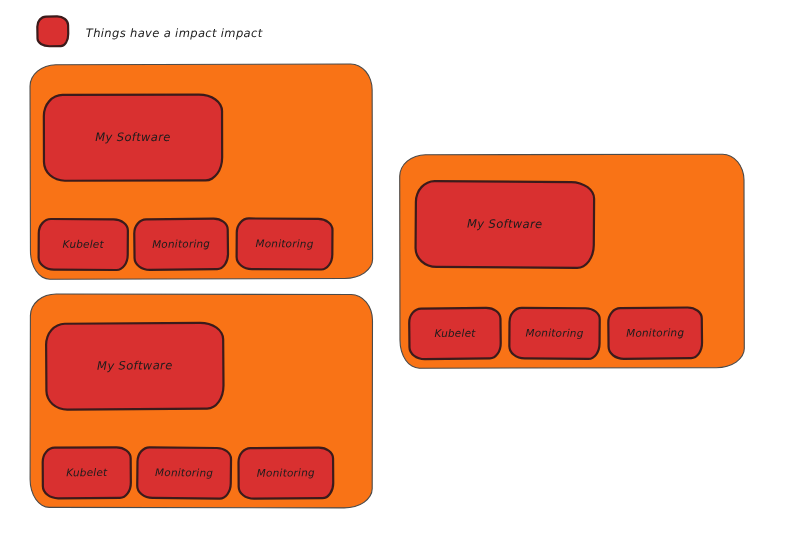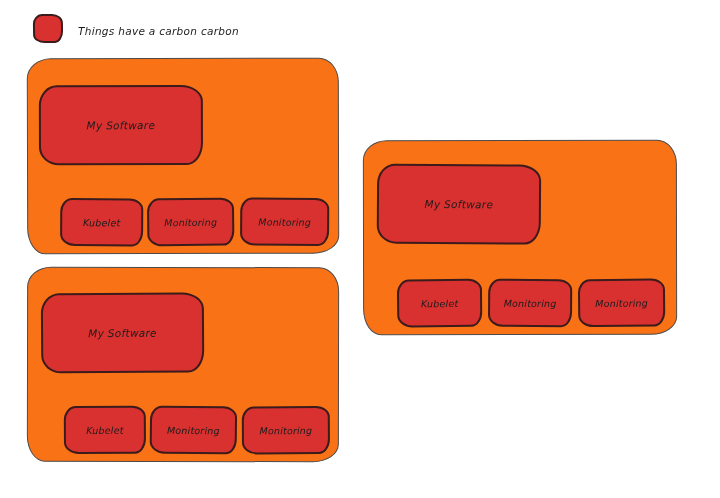--- a/index.html
+++ b/index.html
@@ -66,21 +66,20 @@
     border-radius: 18px 22px 16px 20px / 20px 16px 22px 18px;
     font-size: 10.5px;
     letter-spacing: 0.3px;
   }
   .smallbox {
     border-radius: 12px 14px 11px 15px / 14px 11px 15px 12px;
     font-size: 9.5px;
     letter-spacing: 0.2px;
     top: 139px;
     height: 48px;
-    margin-left: 26px;
   }
   .tilt-a { transform: rotate(0.5deg); }
   .tilt-b { transform: rotate(-0.5deg); }
   
   .node1 .bigbox   { left: 11px;  top: 26px; width: 164px; height: 80px; }
   .node1 .sb-k     { left: 6px;   width: 83px; }
   .node1 .sb-m1    { left: 93px;  width: 87px; }
   .node1 .sb-m2    { left: 186px; width: 89px; }
   
   .node2 .bigbox   { left: 13px;  top: 25px; width: 163px; height: 80px; }
@@ -95,21 +94,21 @@
   .node3 .sb-m1    { left: 98px;  width: 84px; }
   .node3 .sb-m2    { left: 188px; width: 87px; }
 </style>
 </head>
 <body>
 
 <div class="canvas">
 
   <div>
     <div class="legend-swatch"></div>
-    <div class="legend-label">Things have a carbon carbon</div>
+    <div class="legend-label">Things have a impact impact</div>
   </div>
 
   <div class="node node1">
     <div class="redbox bigbox">
       <span>My Software</span>
     </div>
     <div class="redbox smallbox sb-k tilt-a">
       <span>Kubelet</span>
     </div>
     <div class="redbox smallbox sb-m1 tilt-b">

